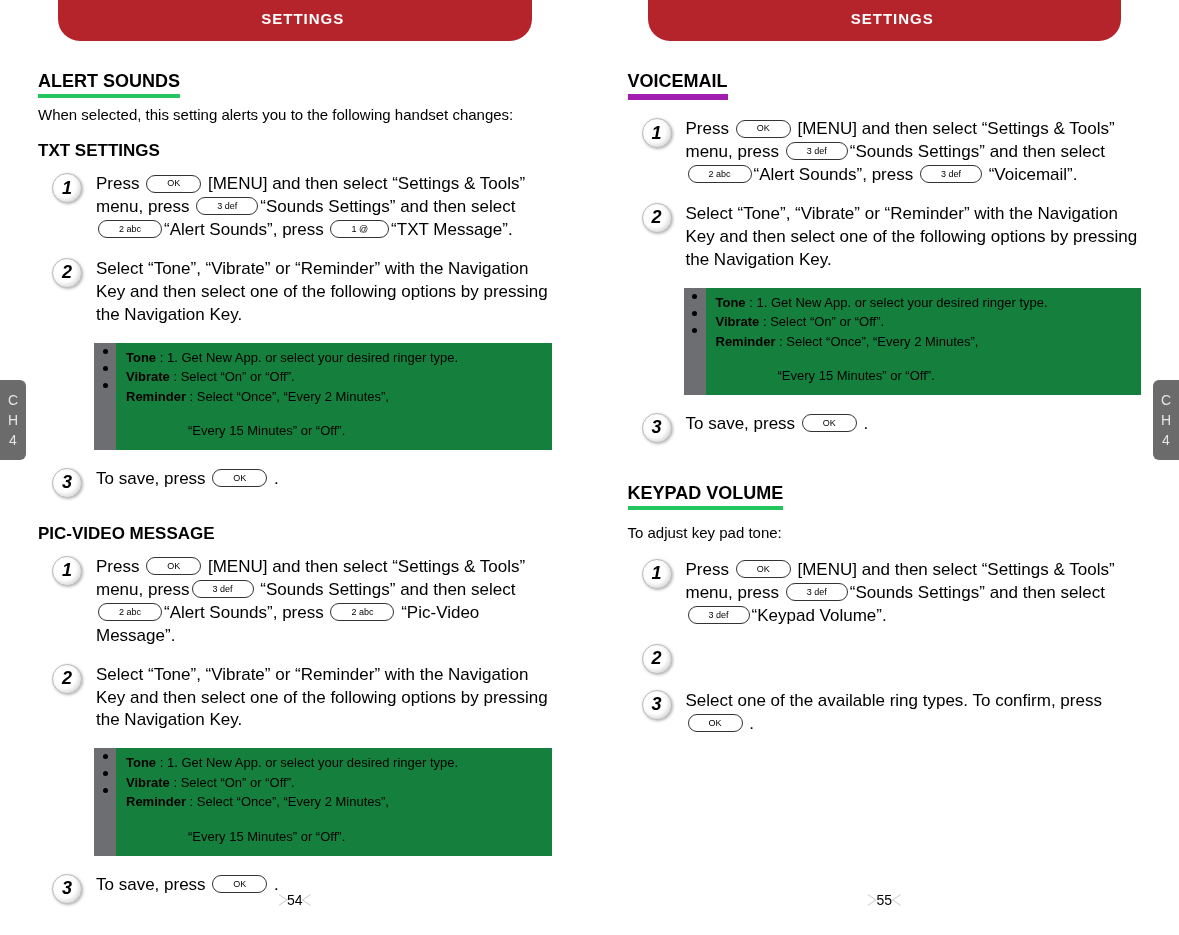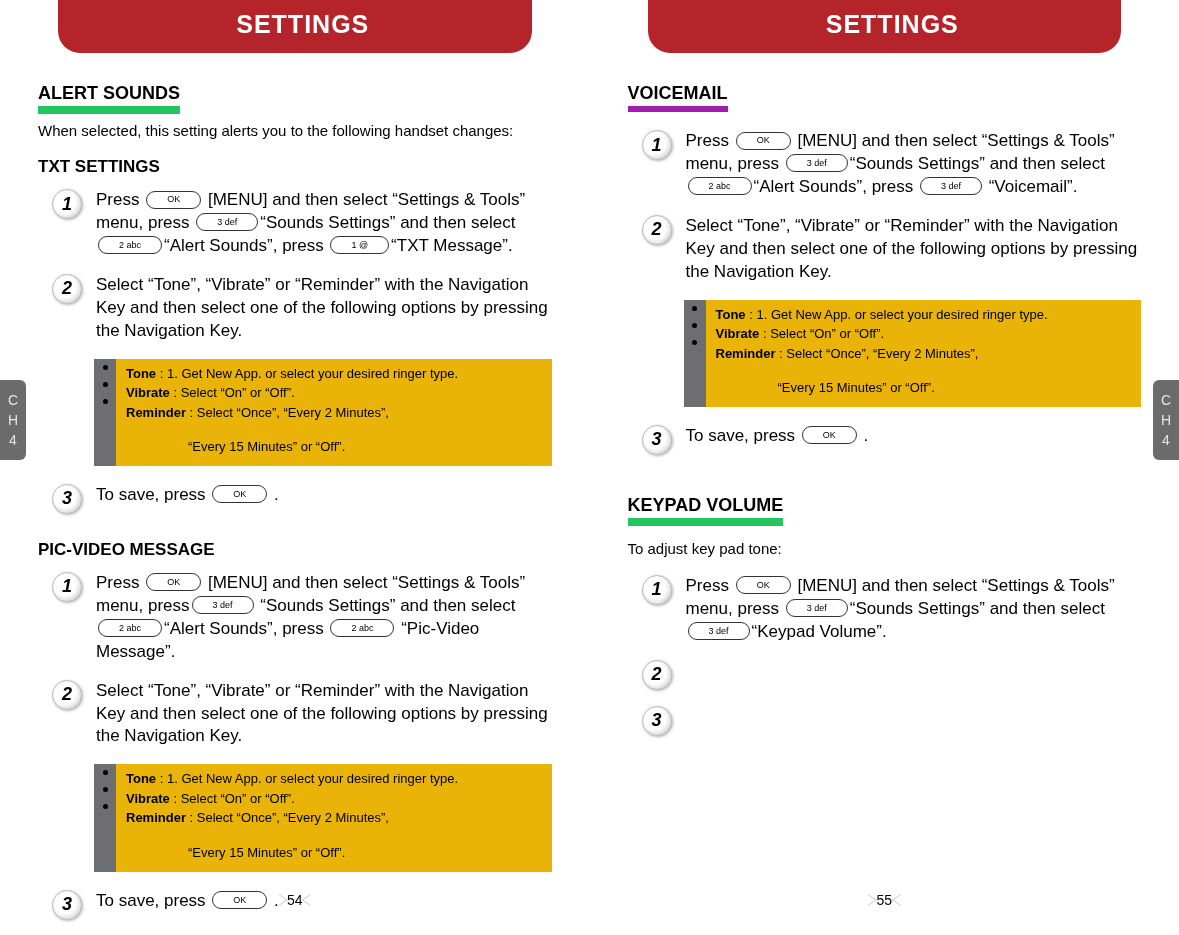--- a/index.html
+++ b/index.html
@@ -7,21 +7,21 @@
   body { display: flex; position: relative; }
   .page { width: 589.5px; height: 935px; padding: 0 38px 0 38px; position: relative; }
   .page.right { padding: 0 38px 0 38px; }
 
   
   .header-band {
     background: #b4242a;
     color: #fff;
     text-align: center;
     font-weight: bold;
-    font-size: 25px;
+    font-size: 15px;
     letter-spacing: 1px;
     border-radius: 0 0 22px 22px;
     padding: 10px 0 14px 16px;
     margin: 0 20px 24px 20px;
     position: relative;
   }
   .header-band::before,
   .header-band::after {
     content: "";
     position: absolute;
@@ -29,21 +29,21 @@
     width: 22px; height: 22px;
     background: radial-gradient(circle at 22px 22px, transparent 22px, #b4242a 22px);
   }
   .header-band::before { left: -22px; background: radial-gradient(circle at 0 22px, transparent 22px, #b4242a 0); display:none;}
   .header-band::after  { right: -22px; display:none;}
 
   
   .sec-heading {
     font-weight: bold;
     font-size: 18px;
-    border-bottom: 8px solid #22c55e;
+    border-bottom: 4px solid #22c55e;
     display: inline-block;
     margin: 6px 0 8px 0;
     padding-bottom: 2px;
   }
   .intro-text { font-size: 15px; margin-bottom: 18px; }
   .sub-heading {
     font-weight: bold;
     font-size: 17px;
     margin: 6px 0 12px 0;
   }
@@ -88,21 +88,21 @@
     flex: 0 0 22px;
     background: #6d6e71;
     display: flex; flex-direction: column;
     align-items: center;
     padding-top: 6px;
     gap: 12px;
   }
   .note-gutter .dot { width: 5px; height: 5px; background:#000; border-radius:50%; }
   .note-body {
     flex: 1;
-    background: #eab308;
+    background: #15803d;
     padding: 6px 10px 8px 10px;
     line-height: 1.35;
   }
   .note-body .row { margin-bottom: 2px; }
   .note-body b { font-weight: bold; }
   .note-body .indent { padding-left: 62px; margin-top: 17px; }
 
   
   .ch-tab {
     position: absolute;
@@ -287,20 +287,23 @@
     </div>
   </div>
 
   <div class="step">
     <div class="step-num">2</div>
   </div>
 
 
   <div class="step">
     <div class="step-num">3</div>
+    <div class="step-text">
+      <span>Select one of the available ring types. To confirm, press </span><span class="keycap">OK</span><span> .</span>
+    </div>
   </div>
 
   <div class="page-num">
     <span class="wing"></span>
     <span>55</span>
     <span class="wing r"></span>
   </div>
 </div>
 
 </body></html>

